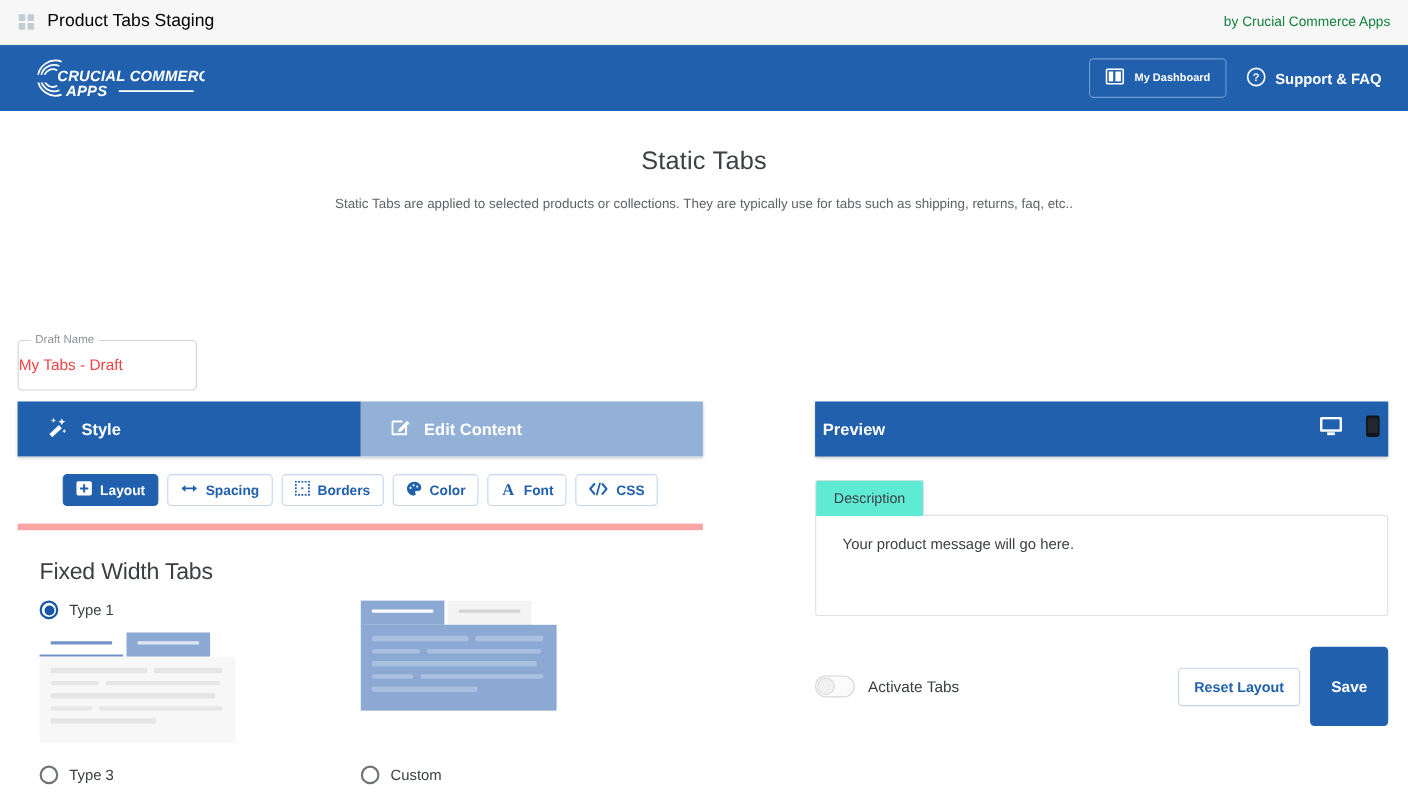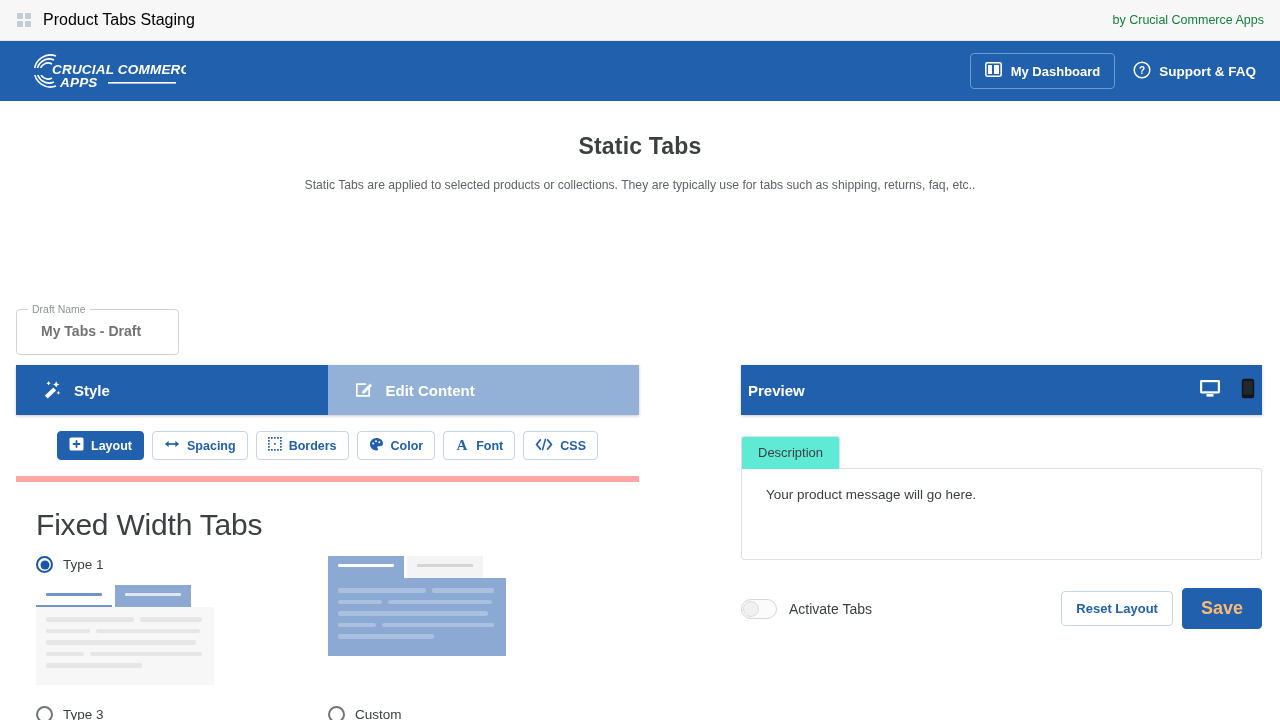--- a/index.html
+++ b/index.html
@@ -48,21 +48,21 @@
     gap: 14px;
   }
   .btn-dashboard {
     display: flex;
     align-items: center;
     gap: 9px;
     border: 1px solid #6f9ad0;
     border-radius: 4px;
     padding: 8px 14px;
     color: #ffffff;
-    font-size: 13px;
+    font-size: 10px;
     font-weight: bold;
     background: transparent;
     cursor: pointer;
   }
   .btn-support {
     display: flex;
     align-items: center;
     gap: 8px;
     color: #ffffff;
     font-size: 13.5px;
@@ -71,21 +71,21 @@
     padding: 8px 4px;
   }
 
   
   .page { position: relative; height: 619px; background: #fff; }
 
   .page-title {
     text-align: center;
     font-size: 23px;
     color: #3c4043;
-    font-weight: bold;
+    font-weight: normal;
     margin: 0;
     padding-top: 32px;
     letter-spacing: 0.2px;
   }
   .page-subtitle {
     text-align: center;
     font-size: 12.2px;
     color: #5f6368;
     margin: 0;
     padding-top: 18px;
@@ -106,25 +106,24 @@
     position: absolute;
     top: -7px;
     left: 11px;
     background: #fff;
     padding: 0 4px;
     font-size: 10.5px;
     color: #8e9296;
   }
   .draft-value {
     position: absolute;
-    left: 24px;
+    left: 0;
     top: 13px;
     font-size: 14px;
-    color: #737373;
-    font-weight: bold;
+    color: #ef4444;
   }
 
   
   .left-panel {
     position: absolute;
     left: 16px;
     top: 264px;
     width: 623px;
   }
   .tabbar { display: flex; box-shadow: 0 1px 3px rgba(0,0,0,0.22); }
@@ -165,21 +164,21 @@
     cursor: pointer;
     white-space: nowrap;
   }
   .tool-btn.active {
     background: #2160ad;
     border-color: #2160ad;
     color: #ffffff;
   }
 
   .section-title {
-    font-size: 30px;
+    font-size: 21px;
     color: #3c4043;
     font-weight: normal;
     margin: 0;
     padding: 26px 0 0 20px;
     letter-spacing: -0.2px;
   }
 
   .type-grid {
     display: grid;
     grid-template-columns: 292px 292px;
@@ -317,24 +316,24 @@
     color: #2160ad;
     font-size: 13px;
     font-weight: bold;
     padding: 9px 14px;
     cursor: pointer;
   }
   .btn-save {
     border: 1px solid #2160ad;
     border-radius: 4px;
     background: #2160ad;
-    color: #fdba74;
-    font-size: 18px;
+    color: #ffffff;
+    font-size: 14px;
     font-weight: bold;
-    padding: 9px 18px;
+    padding: 27px 18px;
     cursor: pointer;
   }
 </style>
 </head>
 <body>
 
 <div class="app-strip">
   <div class="app-strip-left">
     <span class="apps-icon">
       <svg width="16" height="16" viewBox="0 0 16 16">

